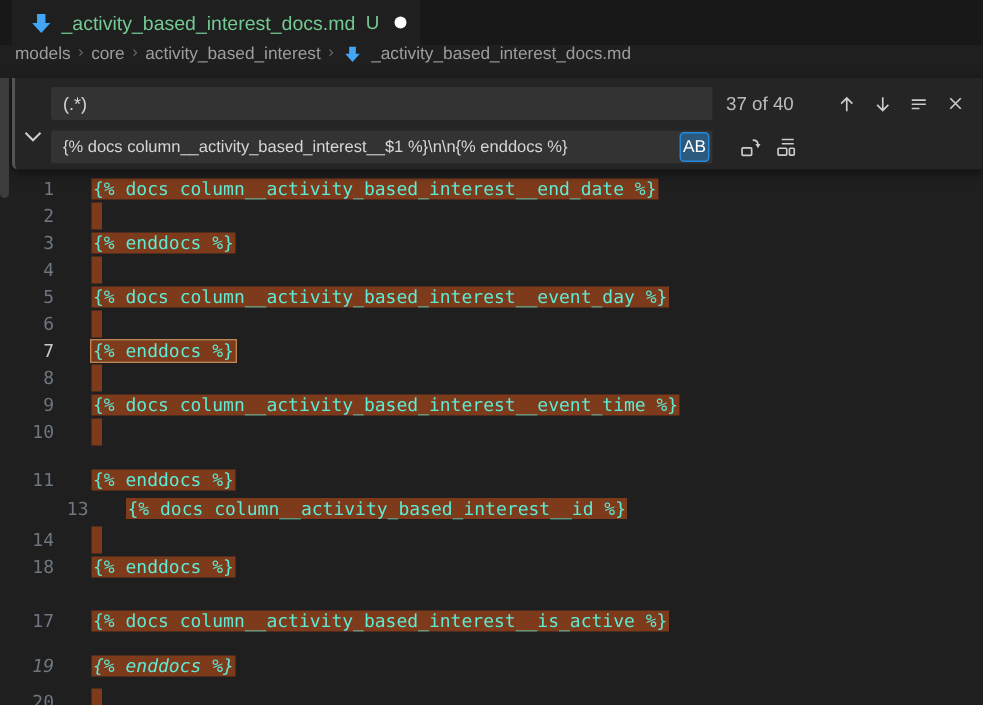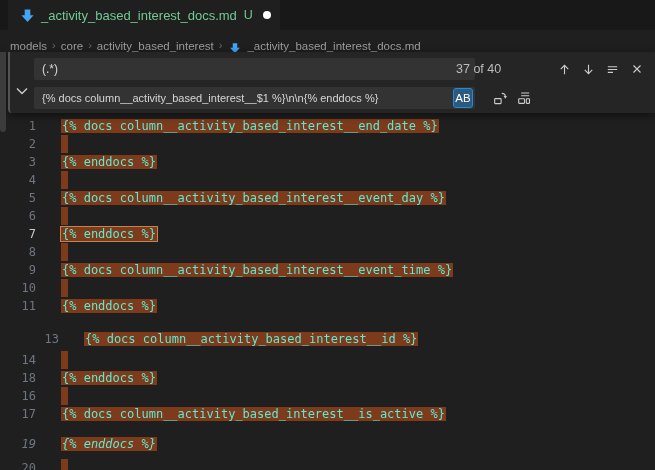--- a/index.html
+++ b/index.html
@@ -14,21 +14,21 @@
     position:absolute; left:8px; top:0; height:30px; width:272px; background:#1f1f1f;
     display:flex; align-items:center; padding:0 8px 0 12px;
   }
   .tab-icon { width:15px; height:15px; flex:0 0 auto; margin-right:6px; }
   .tab-filename { font-size:13px; color:var(--git-untracked-green,#73c991); white-space:nowrap; }
   .git-badge { font-size:12.5px; color:var(--git-untracked-green,#73c991); margin-left:7px; }
   .unsaved-dot { width:8px; height:8px; border-radius:50%; background:#fff; margin-left:10px; }
   
   .breadcrumbs {
     position:absolute; left:0; top:30px; width:655px; height:22px;
-    display:flex; align-items:flex-end; padding-left:10px; gap:5px;
+    display:flex; align-items:flex-start; padding-left:10px; gap:5px;
     font-size:11.5px; color:#9d9d9d; background:#1f1f1f;
   }
   .crumb { white-space:nowrap; }
   .crumb-sep { color:#6a6a6a; font-size:11px; transform:translateY(-1px); }
   .crumb-icon { width:12px; height:12px; margin:0 1px -2px 2px; }
   
   .left-sliver { position:absolute; left:0; top:52px; width:6px; height:80px; background:#3c3c3c; border-radius:0 0 3px 3px; z-index:12; }
   
   .find-widget {
     position:absolute; left:8px; top:52px; width:647px; height:61px;
@@ -44,21 +44,21 @@
   .replace-input { top:35px; }
   .input-value { position:absolute; left:8px; top:0; line-height:22px; font-size:12px; white-space:pre; color:#d6d6d6; }
   .replace-input .input-value { font-size:11px; }
   .toggles { position:absolute; right:2px; top:1px; display:flex; gap:2px; }
   .toggle {
     width:20px; height:20px; display:flex; align-items:center; justify-content:center;
     font-size:11.5px; color:#c5c5c5; border:1px solid transparent; border-radius:3px; cursor:pointer;
   }
   .toggle.active { background:#2c5a7f; border-color:var(--toggle-active-border,#2488db); color:#fff; }
   .ww-inner { border-bottom:1px solid #c5c5c5; line-height:12px; }
-  .match-count { position:absolute; left:446px; top:0; height:34px; display:flex; align-items:center; font-size:12.5px; color:#bcbcbc; white-space:nowrap; }
+  .match-count { position:absolute; left:474px; top:0; height:34px; display:flex; align-items:center; font-size:12.5px; color:#bcbcbc; white-space:nowrap; }
   .find-nav { position:absolute; right:9px; top:0; height:34px; display:flex; align-items:center; gap:5px; }
   .icon-btn { width:19px; height:19px; display:flex; align-items:center; justify-content:center; border-radius:3px; cursor:pointer; }
   .replace-actions { position:absolute; left:480px; top:35px; height:22px; display:flex; align-items:center; gap:5px; }
   
   .editor { position:absolute; left:0; top:52px; width:655px; height:418px; }
   .ed-row { position:absolute; left:0; width:655px; height:18px; }
   .ln-num {
     position:absolute; left:0; top:0; width:36px; text-align:right;
     font-family:"DejaVu Sans Mono", monospace; font-size:12px; line-height:18px; color:#6e7681;
   }
@@ -109,39 +109,35 @@
       <div class="ln-code"><span class="empty-match"></span></div>
     </div>
     <div class="ed-row" style="top: 209px;">
       <div class="ln-num">9</div>
       <div class="ln-code"><span class="match-bg">{% docs column__activity_based_interest__event_time %}</span></div>
     </div>
     <div class="ed-row" style="top: 227px;">
       <div class="ln-num">10</div>
       <div class="ln-code"><span class="empty-match"></span></div>
     </div>
-    <div class="ed-row" style="top: 245px;">
+    <div class="ed-row" style="top: 259px;">
       <div class="ln-num">11</div>
       <div class="ln-code"><span class="match-bg">{% enddocs %}</span></div>
     </div>
     <div class="ed-row" style="top: 278px; margin-left: 23px;">
       <div class="ln-num">13</div>
       <div class="ln-code"><span class="match-bg">{% docs column__activity_based_interest__id %}</span></div>
     </div>
     <div class="ed-row" style="top: 299px;">
       <div class="ln-num">14</div>
       <div class="ln-code"><span class="empty-match"></span></div>
     </div>
     <div class="ed-row" style="top: 317px;">
       <div class="ln-num">18</div>
       <div class="ln-code"><span class="match-bg">{% enddocs %}</span></div>
-    </div>
-    <div class="ed-row" style="top: 335px;">
-      <div class="ln-num">16</div>
-      <div class="ln-code"><span class="empty-match"></span></div>
     </div>
     <div class="ed-row" style="top: 353px;">
       <div class="ln-num">17</div>
       <div class="ln-code"><span class="match-bg">{% docs column__activity_based_interest__is_active %}</span></div>
     </div>
     <div class="ed-row" style="top: 383px; font-style: italic;">
       <div class="ln-num">19</div>
       <div class="ln-code"><span class="match-bg">{% enddocs %}</span></div>
     </div>
     <div class="ed-row" style="top: 407px;">

